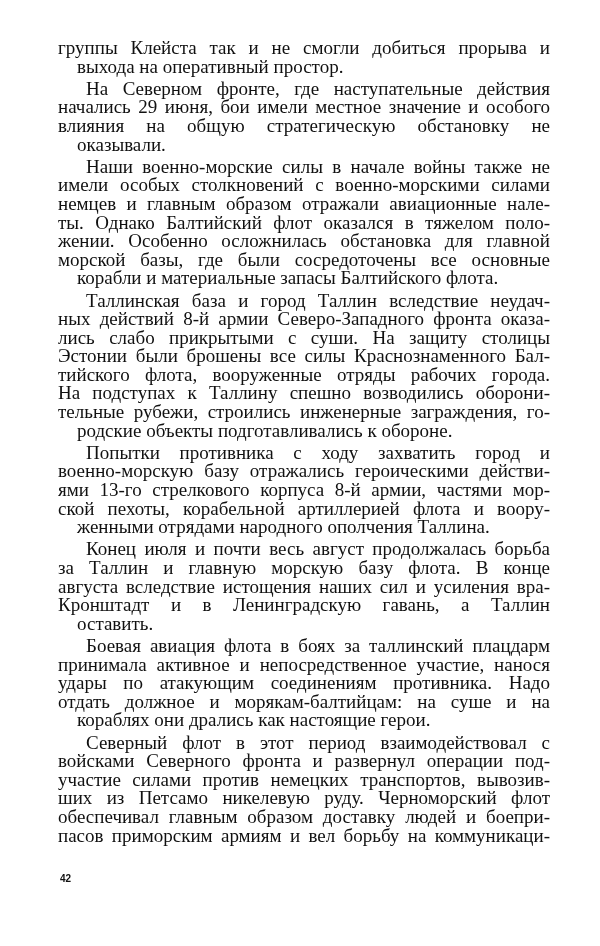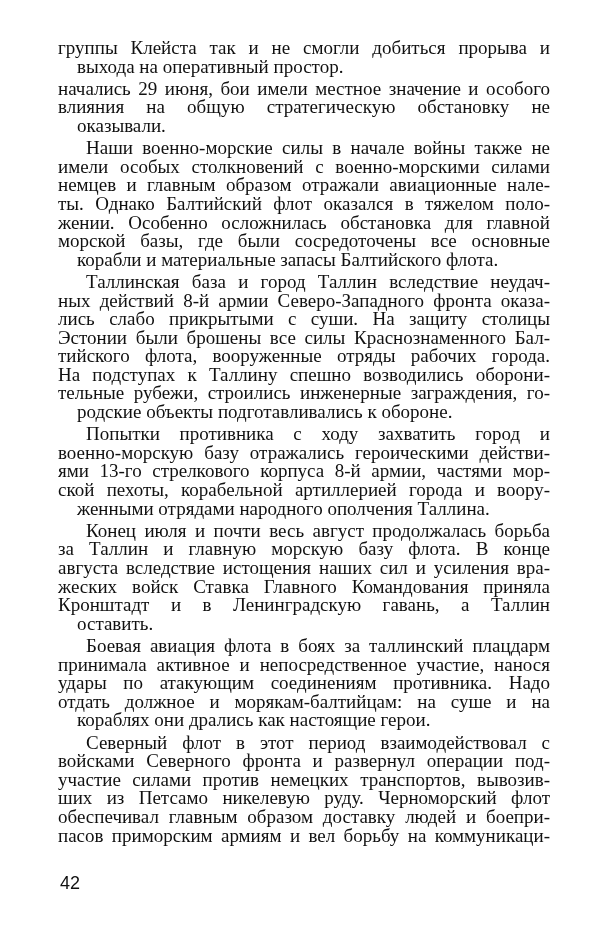--- a/index.html
+++ b/index.html
@@ -38,36 +38,37 @@
       padding-left: 28px;
     }
     .para-lines {
       margin: 0 0 3.6px 0;
     }
     .page-number {
       position: absolute;
       left: 60px;
       top: 873px;
       font-family: "Liberation Sans", "DejaVu Sans", sans-serif;
-      font-weight: normal;
-      font-size: 18px;
+      font-weight: bold;
+      font-size: 10px;
       color: #111111;
     }
   </style>
 </head>
 <body>
 
 <div class="page">
 
   <div class="para-lines">
     <span class="line">группы Клейста так и не смогли добиться прорыва и</span>
     <span class="line last">выхода на оперативный простор.</span>
   </div>
 
   <div class="para-lines">
+    <span class="line indent">На Северном фронте, где наступательные действия</span>
     <span class="line">начались 29 июня, бои имели местное значение и особого</span>
     <span class="line">влияния на общую стратегическую обстановку не</span>
     <span class="line last">оказывали.</span>
   </div>
 
   <div class="para-lines">
     <span class="line indent">Наши военно-морские силы в начале войны также не</span>
     <span class="line">имели особых столкновений с военно-морскими силами</span>
     <span class="line">немцев и главным образом отражали авиационные нале-</span>
     <span class="line">ты. Однако Балтийский флот оказался в тяжелом поло-</span>
@@ -84,29 +85,28 @@
     <span class="line">тийского флота, вооруженные отряды рабочих города.</span>
     <span class="line">На подступах к Таллину спешно возводились оборони-</span>
     <span class="line">тельные рубежи, строились инженерные заграждения, го-</span>
     <span class="line last">родские объекты подготавливались к обороне.</span>
   </div>
 
   <div class="para-lines">
     <span class="line indent">Попытки противника с ходу захватить город и</span>
     <span class="line">военно-морскую базу отражались героическими действи-</span>
     <span class="line">ями 13-го стрелкового корпуса 8-й армии, частями мор-</span>
-    <span class="line">ской пехоты, корабельной артиллерией города и воору-</span>
+    <span class="line">ской пехоты, корабельной артиллерией флота и воору-</span>
     <span class="line last">женными отрядами народного ополчения Таллина.</span>
   </div>
 
   <div class="para-lines">
     <span class="line indent">Конец июля и почти весь август продолжалась борьба</span>
     <span class="line">за Таллин и главную морскую базу флота. В конце</span>
     <span class="line">августа вследствие истощения наших сил и усиления вра-</span>
-    <span class="line">жеских войск Ставка Главного Командования приняла</span>
     <span class="line">Кронштадт и в Ленинградскую гавань, а Таллин</span>
     <span class="line last">оставить.</span>
   </div>
 
   <div class="para-lines">
     <span class="line indent">Боевая авиация флота в боях за таллинский плацдарм</span>
     <span class="line">принимала активное и непосредственное участие, нанося</span>
     <span class="line">удары по атакующим соединениям противника. Надо</span>
     <span class="line">отдать должное и морякам-балтийцам: на суше и на</span>
     <span class="line last">кораблях они дрались как настоящие герои.</span>

